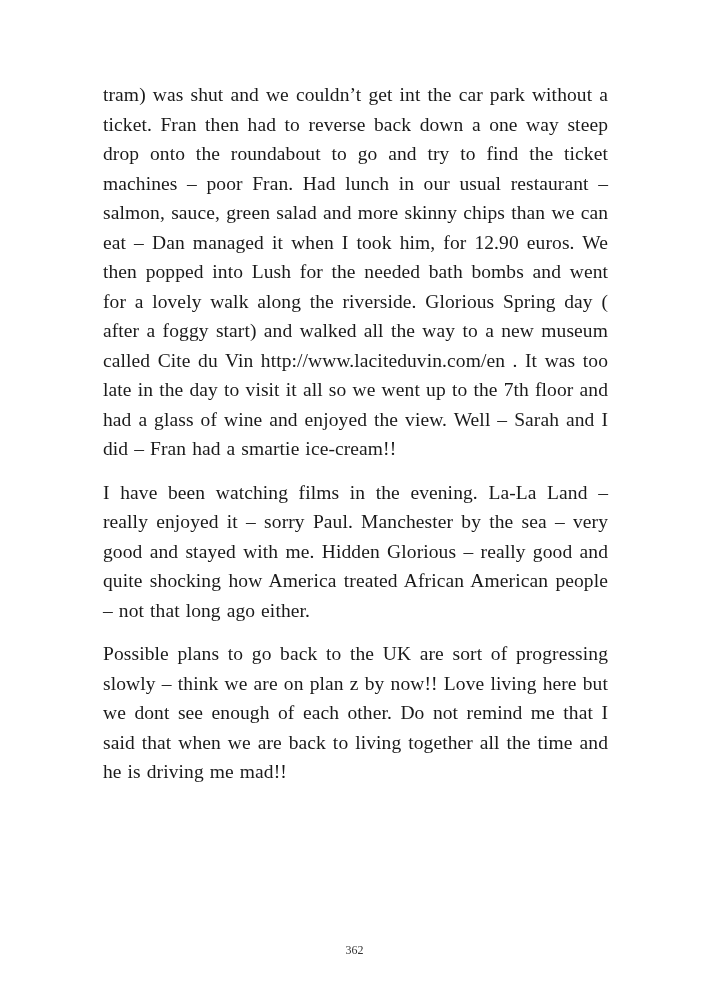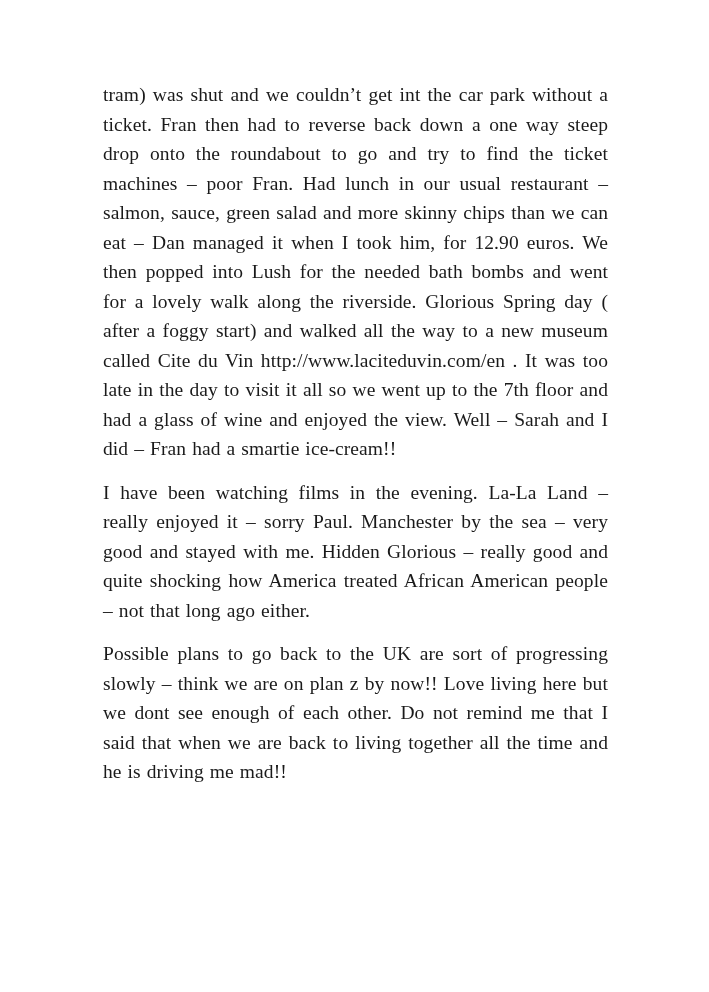--- a/index.html
+++ b/index.html
@@ -50,13 +50,14 @@
 </style>
 </head>
 <body>
 
 <div class="page">
   <div class="content">
     <p>tram) was shut and we couldn’t get int the car park without a ticket. Fran then had to reverse back down a one way steep drop onto the roundabout to go and try to find the ticket machines – poor Fran.  Had lunch in our usual restaurant – salmon, sauce, green salad and more skinny chips than we can eat – Dan managed it when I took him, for 12.90 euros. We then popped into Lush for the needed bath bombs and went for a lovely walk along the riverside. Glorious Spring day ( after a foggy start) and walked all the way to a new museum called Cite du Vin  http://www.laciteduvin.com/en . It was too late in the day to visit it all so we went up to the 7th floor and had a glass of wine and enjoyed the view. Well – Sarah and I did – Fran had a smartie ice-cream!!</p>
     <p>I have been watching films in the evening. La-La Land – really enjoyed it – sorry Paul. Manchester by the sea – very good and stayed with me. Hidden Glorious – really good and quite shocking how America treated African American people – not that long ago either.</p>
     <p>Possible plans to go back to the UK are sort of progressing slowly – think we are on plan z by now!! Love living here but we dont see enough of each other. Do not remind me that I said that when we are back to living together all the time and he is driving me mad!!</p>
   </div>
+  <div class="page-number">362</div>
 </div>
 
 </body></html>

